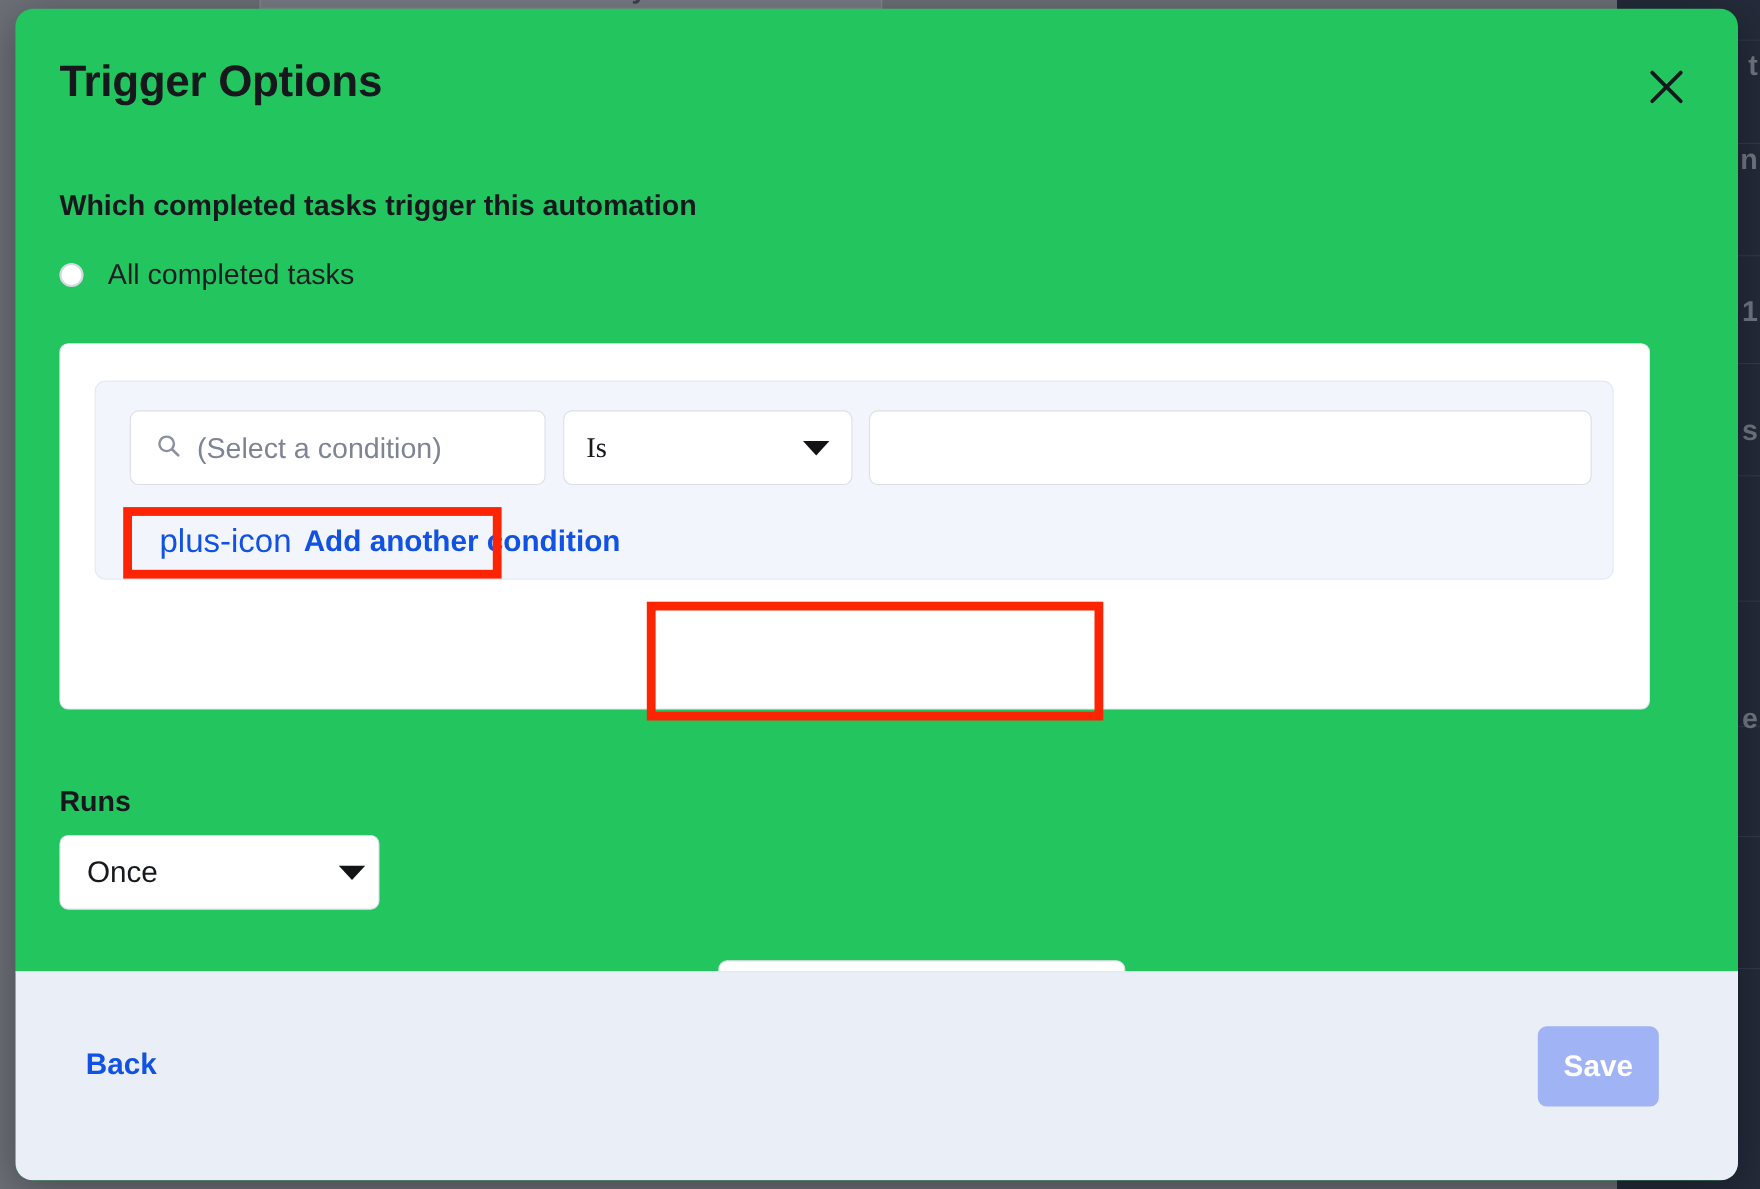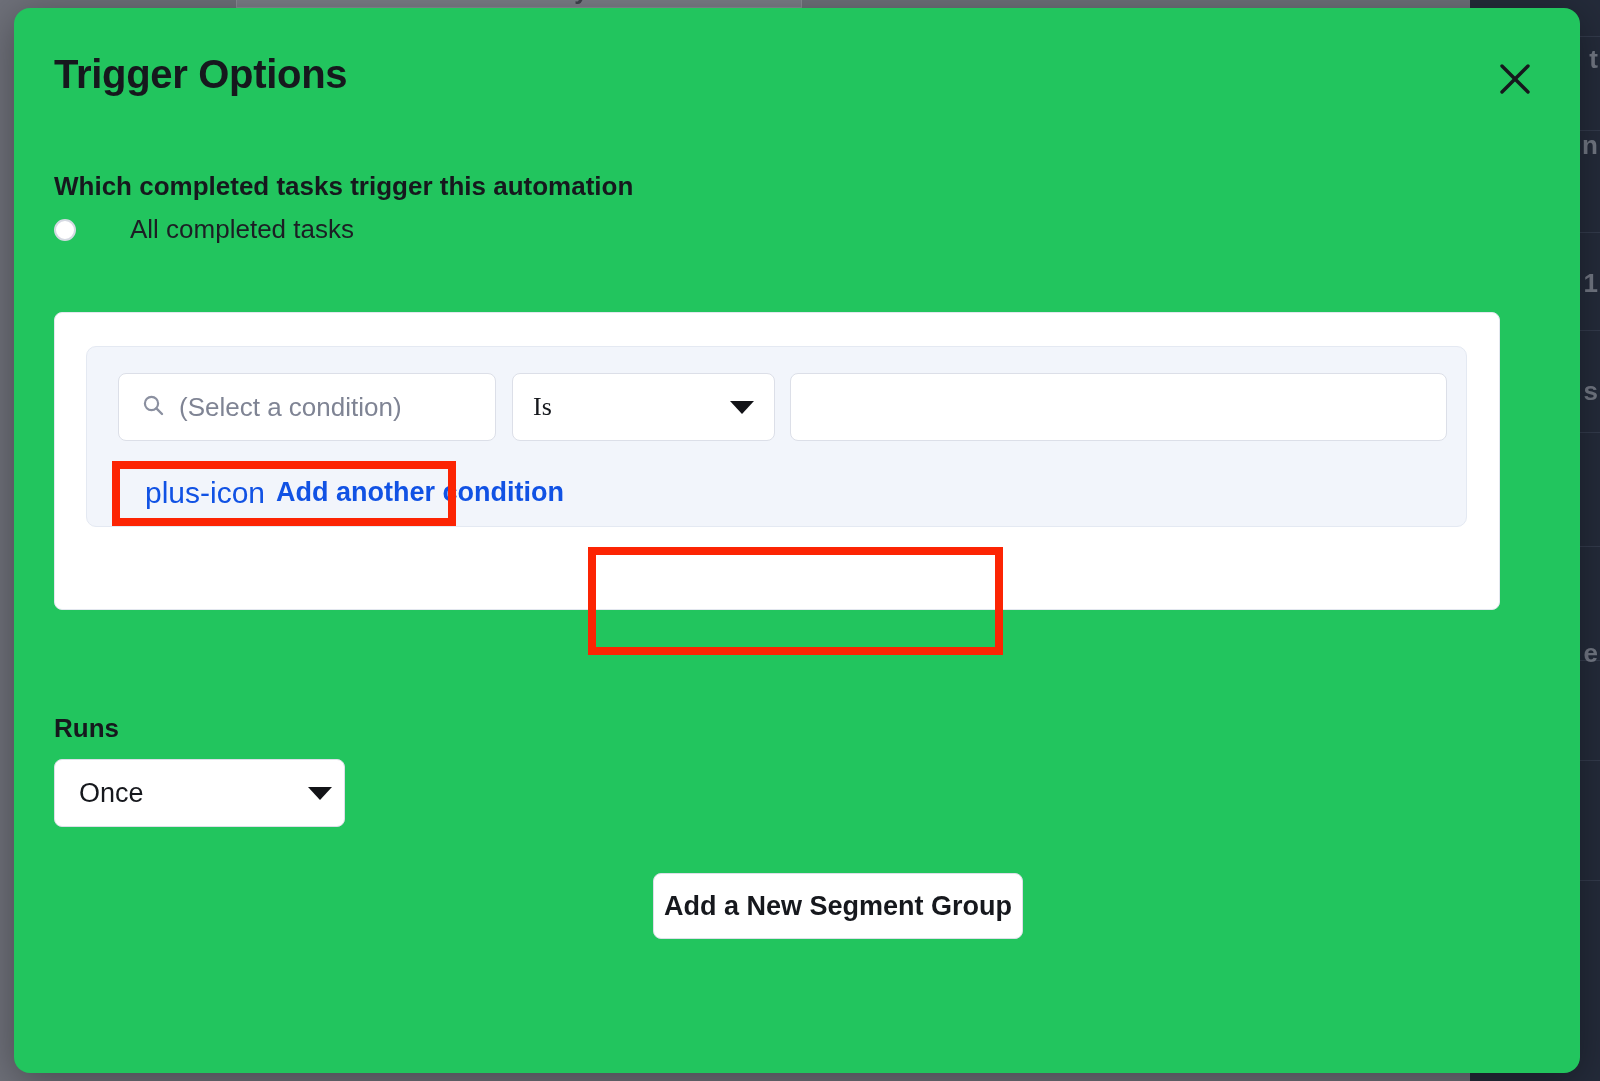--- a/index.html
+++ b/index.html
@@ -124,21 +124,21 @@
     color: #16181d;
   }
 
   .radio-row {
     position: absolute;
     left: 40px;
     display: flex;
     align-items: center;
     cursor: pointer;
   }
-  #radio-all { top: 206px; gap: 32px; }
+  #radio-all { top: 226px; }
   #radio-segment { top: 264px; }
 
   .radio-mark {
     width: 22px;
     height: 22px;
     border-radius: 50%;
     box-sizing: border-box;
     flex: none;
     margin-right: 22px;
   }
@@ -166,21 +166,21 @@
     font-size: 26px;
     color: #1c1e24;
   }
 
   
   #segment-builder {
     position: absolute;
     left: 40px;
     top: 304px;
     width: 1446px;
-    height: 298px;
+    height: 333px;
     border: 1px solid #e3e7ef;
     border-radius: 8px;
     box-sizing: border-box;
     background: #fff;
   }
   #condition-group {
     position: absolute;
     left: 31px;
     top: 33px;
     width: 1381px;
@@ -453,14 +453,18 @@
     <div class="annot-box" id="annot-segment-group"></div>
 
     <div id="runs-label">Runs</div>
     <div id="runs-select">
       <span id="runs-value">Once</span>
       <span class="caret-down"></span>
     </div>
 
   </div>
 
+  <div id="modal-footer">
+    <button id="back-button">Back</button>
+    <button id="save-button">Save</button>
+  </div>
 
 </div>
 
 </body></html>

